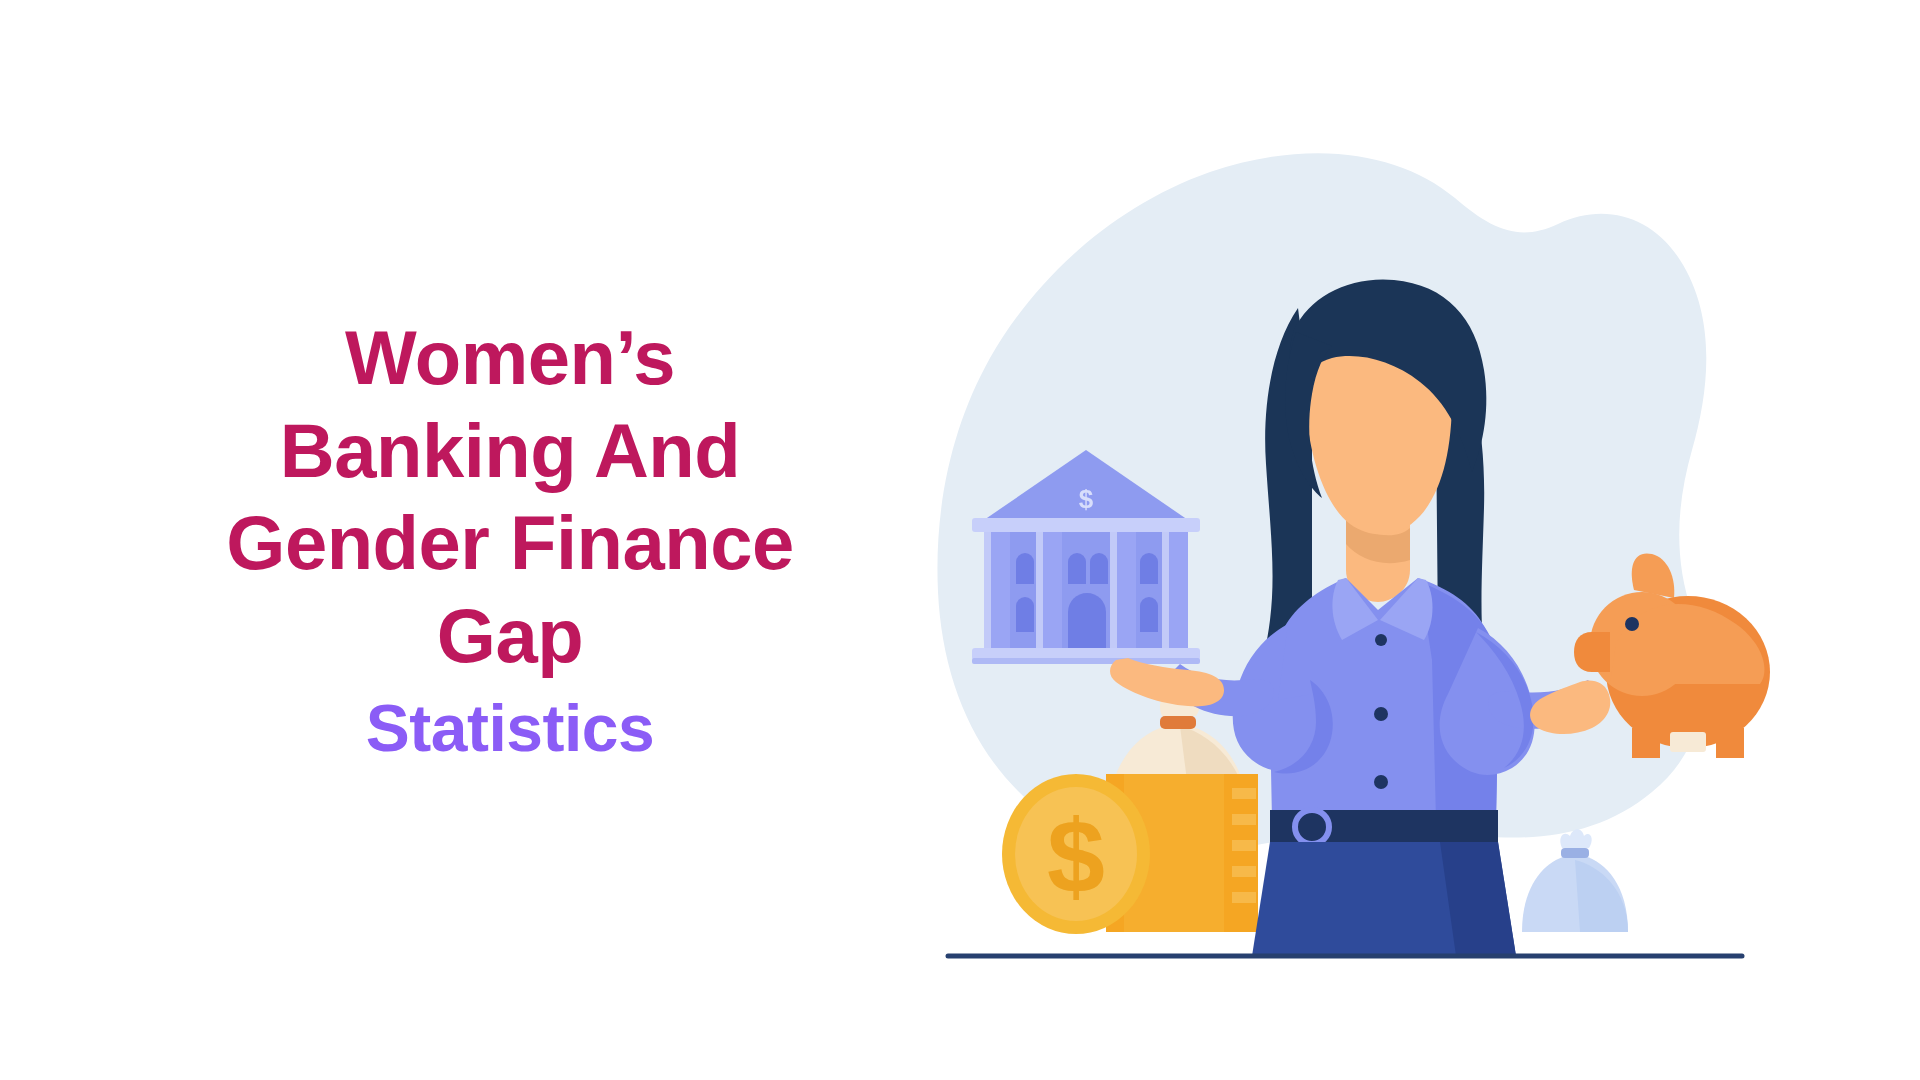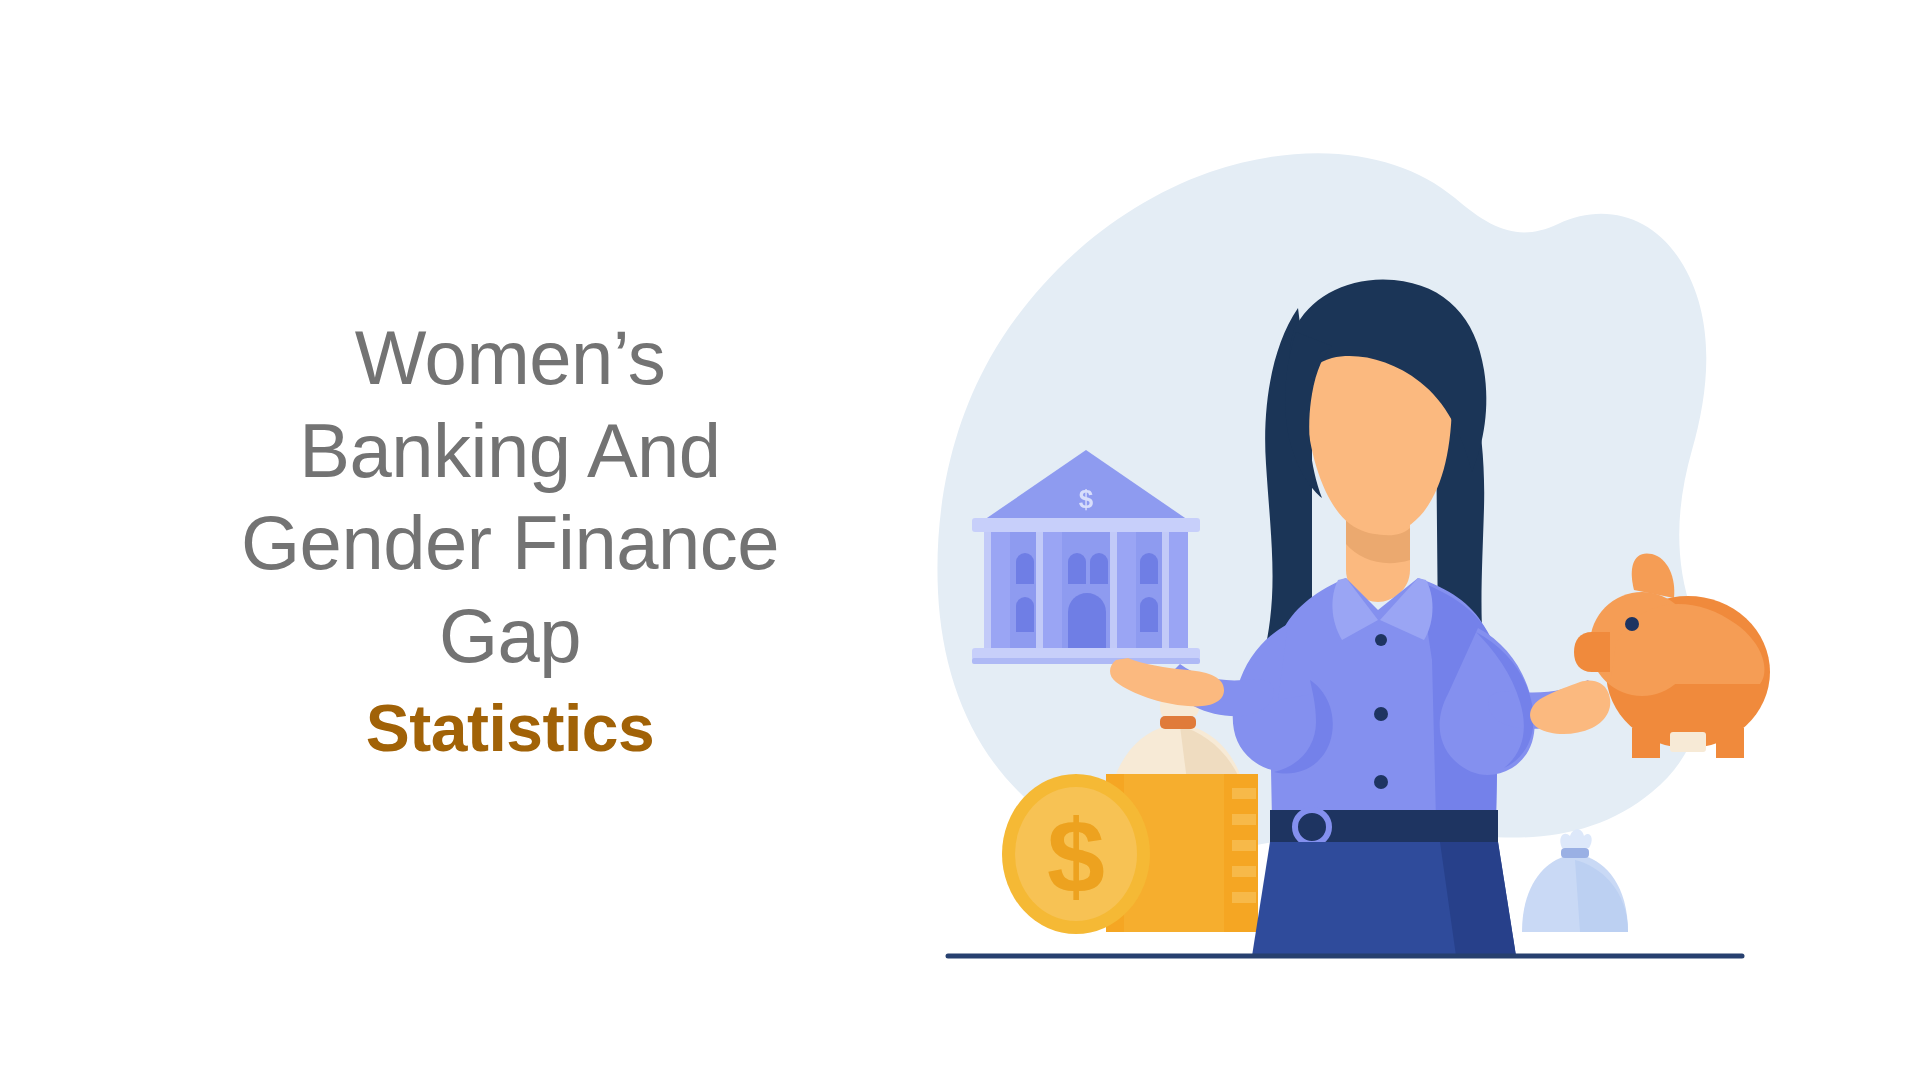--- a/index.html
+++ b/index.html
@@ -32,32 +32,32 @@
     width: 760px;
     height: 1080px;
     display: flex;
     flex-direction: column;
     align-items: center;
     justify-content: center;
     text-align: center;
   }
 
   .headline {
-    color: #737373;
+    color: #be185d;
     font-size: 76px;
-    font-weight: normal;
+    font-weight: bold;
     line-height: 1.22;
     letter-spacing: -0.5px;
     margin: 0;
     text-align: center;
     white-space: pre-line;
   }
 
   .subhead {
-    color: #a16207;
+    color: #8b5cf6;
     font-size: 66px;
     font-weight: bold;
     line-height: 1.2;
     letter-spacing: -0.5px;
     margin: 6px 0 0 0;
     text-align: left;
   }
 
   
   .illo-col {

